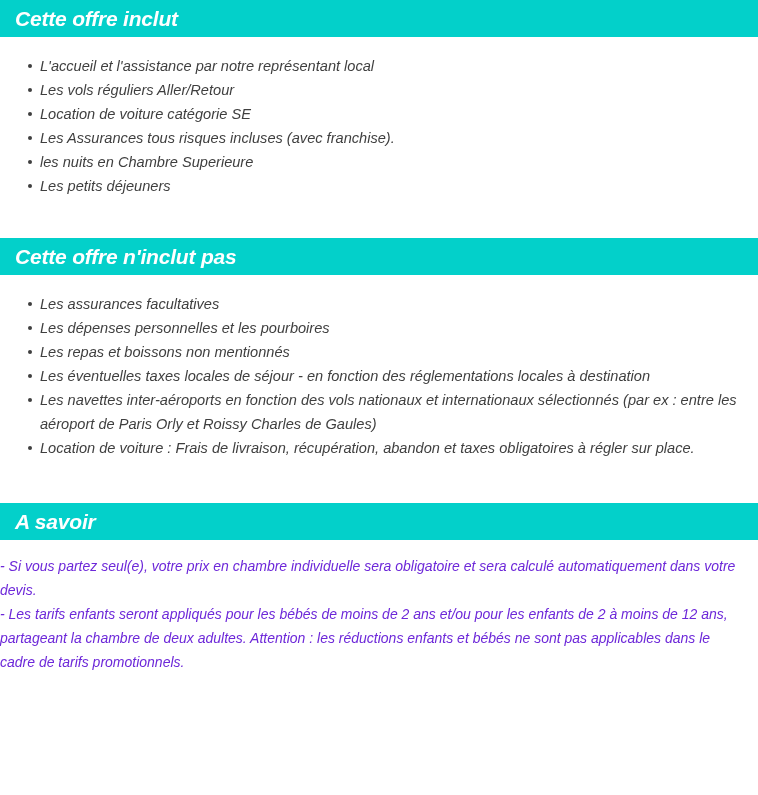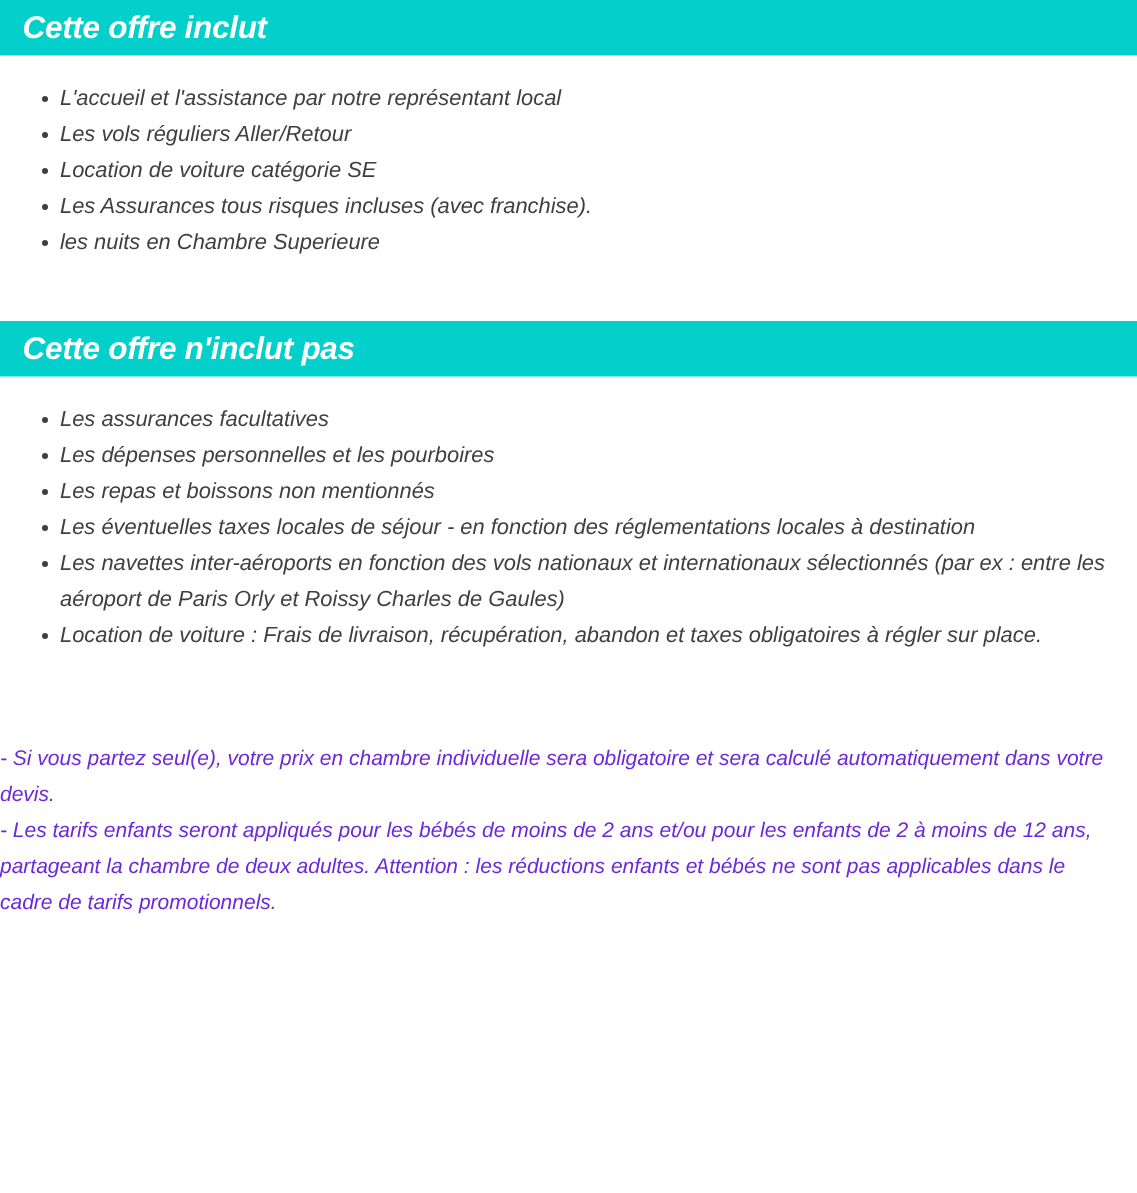--- a/index.html
+++ b/index.html
@@ -102,20 +102,21 @@
     <span class="section-title">Cette offre inclut</span>
   </div>
 
   <div class="list-block-1">
     <ul class="bullet-list">
       <li>L'accueil et l'assistance par notre représentant local</li>
       <li>Les vols réguliers Aller/Retour</li>
       <li>Location de voiture catégorie SE</li>
       <li>Les Assurances tous risques incluses (avec franchise).</li>
       <li>les nuits en Chambre Superieure</li>
+      <li>Les petits déjeuners</li>
     </ul>
   </div>
 
   <div class="gap-1"></div>
 
   <div class="section-bar" style="background: rgb(3, 208, 202);">
     <span class="section-title">Cette offre n'inclut pas</span>
   </div>
 
   <div class="list-block-2">
@@ -124,19 +125,22 @@
       <li>Les dépenses personnelles et les pourboires</li>
       <li>Les repas et boissons non mentionnés</li>
       <li>Les éventuelles taxes locales de séjour - en fonction des réglementations locales à destination</li>
       <li>Les navettes inter-aéroports en fonction des vols nationaux et internationaux sélectionnés (par ex : entre les aéroport de Paris Orly et Roissy Charles de Gaules)</li>
       <li>Location de voiture : Frais de livraison, récupération, abandon et taxes obligatoires à régler sur place.</li>
     </ul>
   </div>
 
   <div class="gap-2"></div>
 
+  <div class="section-bar" style="background: rgb(3, 208, 202);">
+    <span class="section-title">A savoir</span>
+  </div>
 
   <div class="note-block">
     <p>- Si vous partez seul(e), votre prix en chambre individuelle sera obligatoire et sera calculé automatiquement dans votre devis.</p>
     <p>- Les tarifs enfants seront appliqués pour les bébés de moins de 2 ans et/ou pour les enfants de 2 à moins de 12 ans, partageant la chambre de deux adultes. Attention : les réductions enfants et bébés ne sont pas applicables dans le cadre de tarifs promotionnels.</p>
   </div>
 
 </div>
 
 </body></html>

